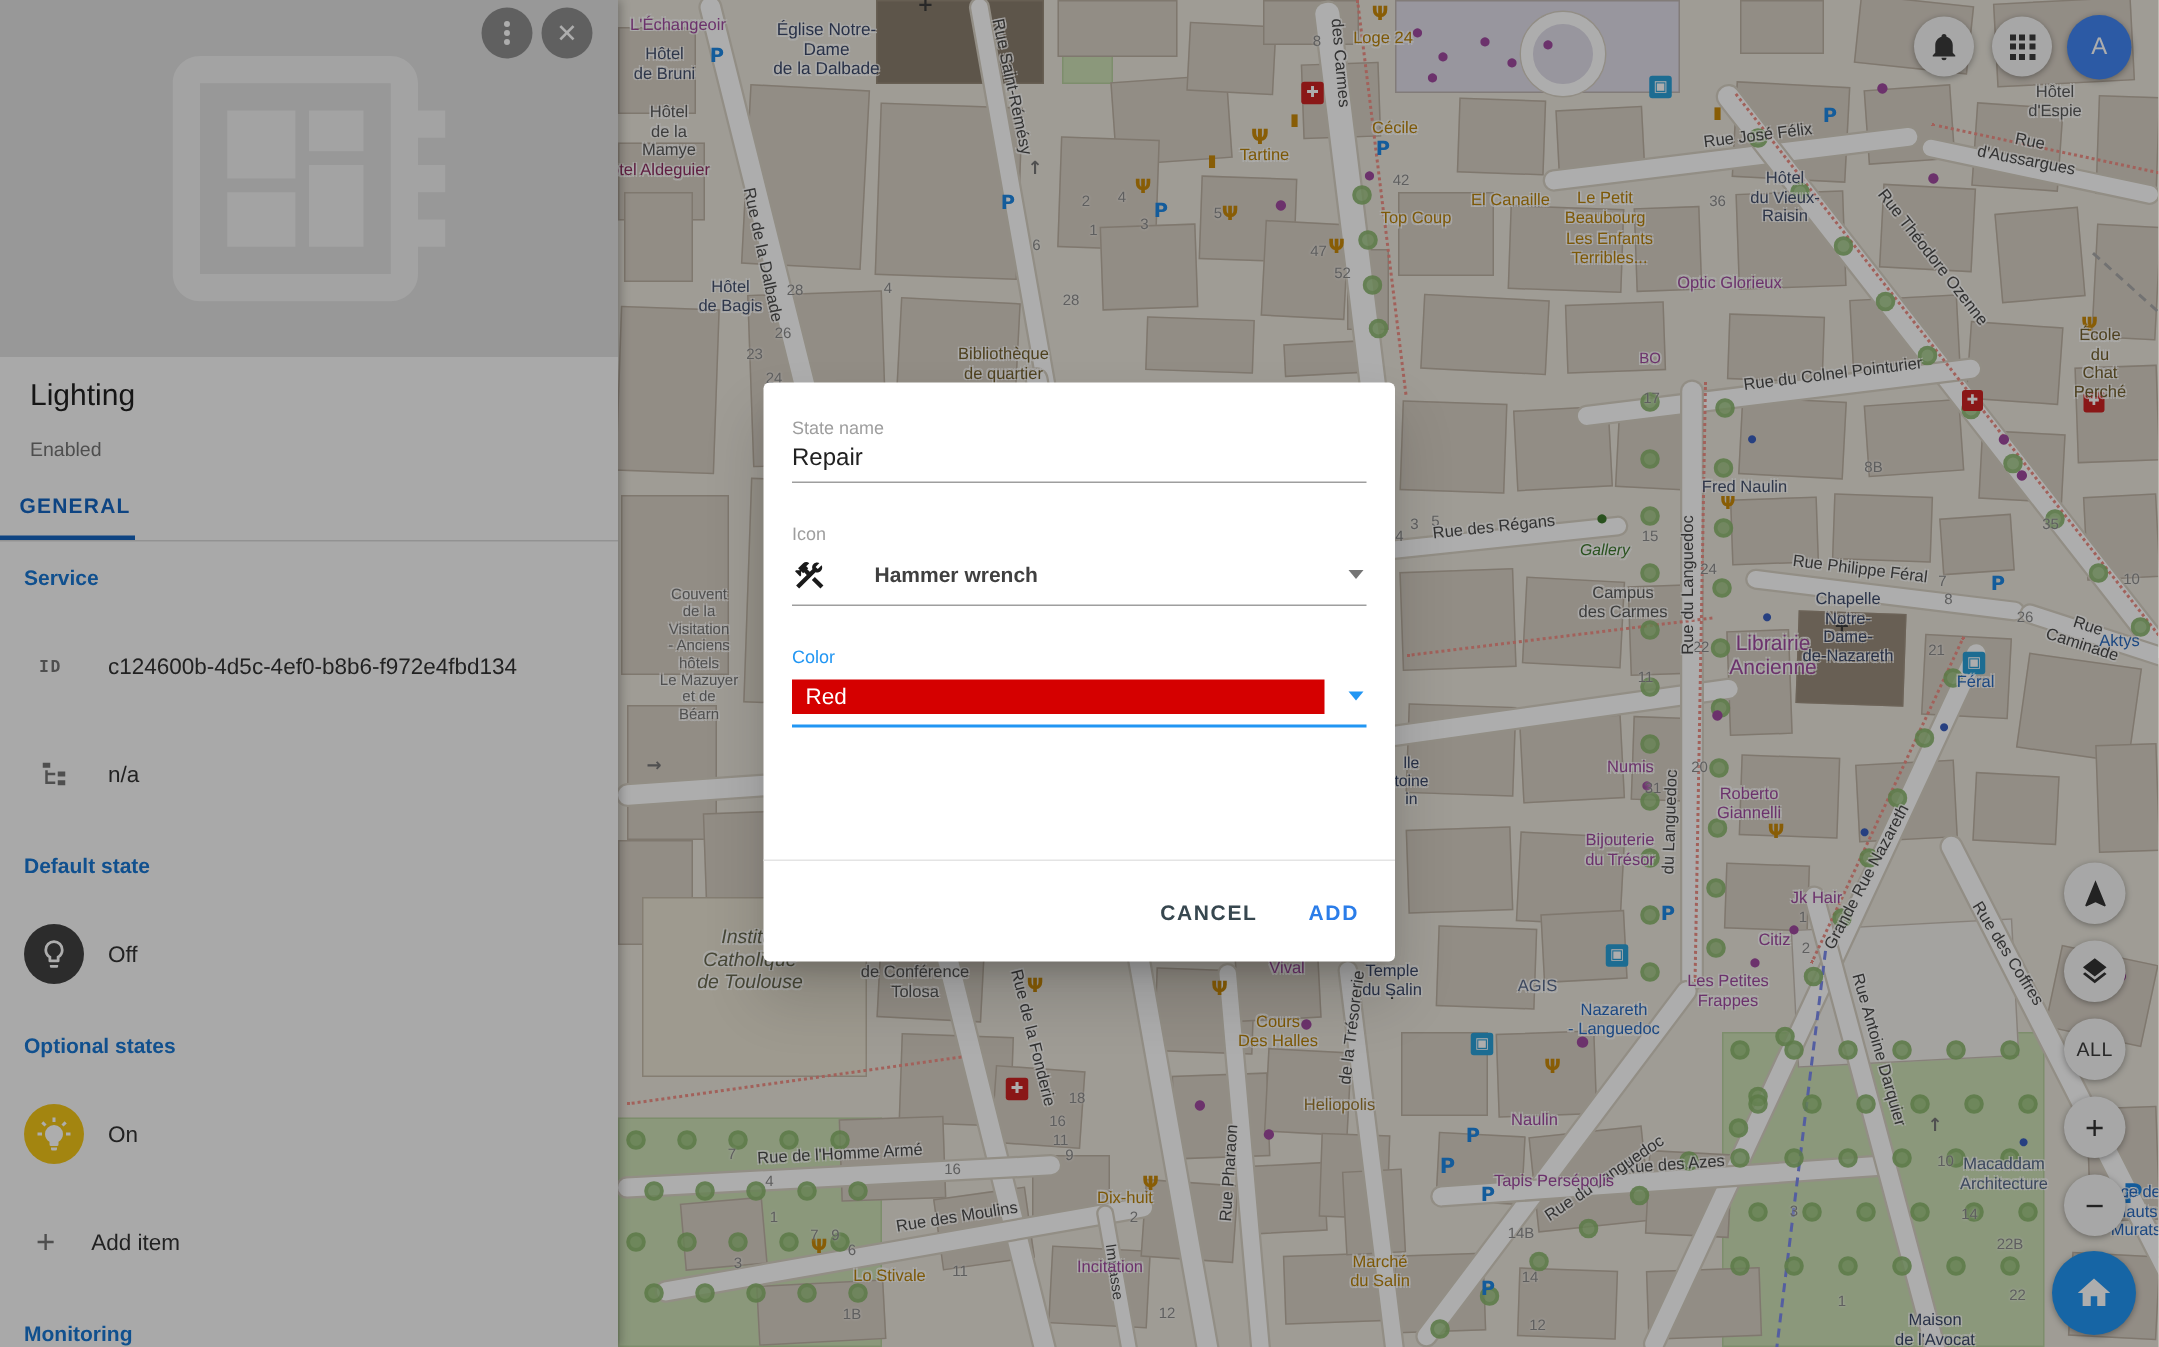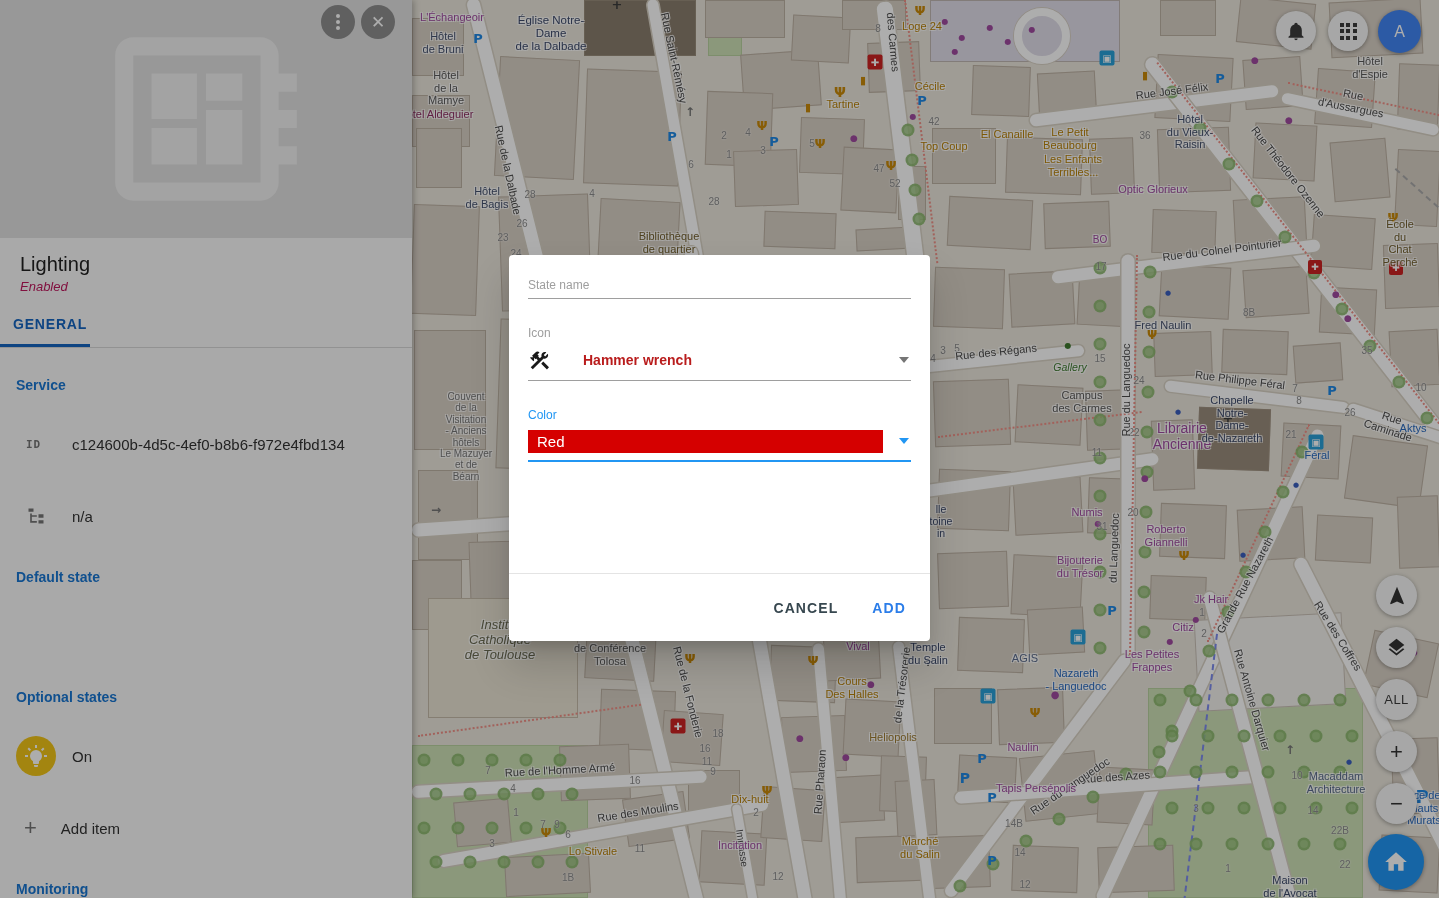--- a/index.html
+++ b/index.html
@@ -44,21 +44,21 @@
   #sidebar { position:absolute; left:0; top:0; width:412px; height:898px; background:#fafafa;
              z-index:10; box-shadow:2px 0 6px rgba(0,0,0,.25); }
   .sb-header { position:relative; height:238px; background:#e0e0e0; overflow:hidden; }
   .sb-header svg { position:absolute; left:83px; top:10px; }
   .hdr-btn { position:absolute; top:5px; width:34px; height:34px; border-radius:50%;
              background:#8e8e8e; display:flex; align-items:center; justify-content:center; cursor:pointer; }
   .kebab i { display:block; width:4px; height:4px; border-radius:50%; background:#fff; margin:1.6px auto; }
   .xglyph { color:#fff; font-size:17px; line-height:1; }
   .sb-titleblock { padding:15px 20px 10px; background:#fafafa; }
   .sb-title { font-size:20px; font-weight:500; color:#212121; }
-  .sb-sub { font-size:13px; color:#be185d; margin-top:3px;font-style:italic; }
+  .sb-sub { font-size:13px; color:#737373; margin-top:16px; }
   .sb-tabs { position:relative; height:44px; border-bottom:1px solid #d8d8d8; background:#fafafa; }
   .sb-tab { position:absolute; left:13px; top:12px; font-size:14px; font-weight:600;
             color:#1565c0; letter-spacing:.8px; cursor:pointer; }
   .sb-tab-underline { position:absolute; left:0; bottom:0; width:90px; height:3px; background:#1565c0; }
   .sb-heading { font-size:14px; font-weight:600; color:#1976d2; padding:0 16px; position:absolute; }
   .sb-row { position:absolute; left:0; width:100%; display:flex; align-items:center; }
   .sb-row .val { font-size:15px; color:#333; margin-left:0; }
   .icon-cell { width:72px; display:flex; justify-content:flex-start; padding-left:26px; align-items:center; }
   .id-glyph { font-size:11px; font-weight:700; color:#757575; letter-spacing:1px;
               font-family:"DejaVu Sans Mono", monospace; }
@@ -77,21 +77,21 @@
                border-bottom:1px solid #e4e4e4; }
   .dlg-body { padding:0 19px; flex:1; }
   .fld { position:relative; }
   .fld-label { font-size:12px; color:#9e9e9e; }
   .fld-label.focus { color:#2196f3; }
   .fld-underline { height:1px; background:#9e9e9e; margin-top:6px; }
   .fld-underline.focus { height:2px; background:#2196f3; margin-top:5px; }
   .name-input { border:none; outline:none; background:transparent; font-size:16px; color:#212121;
                 font-family:"Liberation Sans", sans-serif; width:100%; margin-top:5px; }
   .sel-row { display:flex; align-items:center; margin-top:6px; min-height:28px; cursor:pointer; }
-  .sel-text { font-size:14px; font-weight:600; color:#b91c1c; margin-left:32px;text-align:right; }
+  .sel-text { font-size:14px; font-weight:600; color:#404040; margin-left:32px;text-align:right; }
   .caret { width:0; height:0; border-left:5px solid transparent; border-right:5px solid transparent;
            border-top:6px solid #757575; margin-left:auto; margin-right:2px; }
   .caret.blue { border-top-color:#2196f3; }
   .color-bar { height:23px; display:flex; align-items:center; padding-left:9px; color:#fff;
                font-size:15px; flex:1; margin-right:16px; }
   .dlg-footer { border-top:1px solid #e4e4e4; height:68px; display:flex; align-items:center;
                 justify-content:flex-end; padding-right:24px; gap:34px; }
   .txt-btn { font-size:14px; font-weight:600; letter-spacing:1.1px; cursor:pointer;
              background:none; border:none; font-family:"Liberation Sans", sans-serif; }
   .txt-btn.cancel { color:#37474f; }
@@ -688,20 +688,28 @@
     <span class="icon-cell">
       <svg width="20" height="20" viewBox="0 0 24 24">
         <path fill="#757575" d="M3,3H9V7H3V3M15,10H21V14H15V10M15,17H21V21H15V17M13,13H7V18H13V20H7L5,20V9H7V11H13V13Z"></path>
       </svg>
     </span>
     <span class="val">n/a</span>
   </div>
 
   <div class="sb-heading" style="top:569px;">Default state</div>
 
+  <div class="sb-row" style="top:616px; height:40px;">
+    <span class="state-circle" style="background:#424242;">
+      <svg width="22" height="22" viewBox="0 0 24 24">
+        <path fill="#fff" d="M12,2A7,7 0 0,1 19,9C19,11.38 17.81,13.47 16,14.74V17A1,1 0 0,1 15,18H9A1,1 0 0,1 8,17V14.74C6.19,13.47 5,11.38 5,9A7,7 0 0,1 12,2M9,21V20H15V21A1,1 0 0,1 14,22H10A1,1 0 0,1 9,21M12,4A5,5 0 0,0 7,9C7,11.05 8.23,12.81 10,13.58V16H14V13.58C15.77,12.81 17,11.05 17,9A5,5 0 0,0 12,4Z"></path>
+      </svg>
+    </span>
+    <span class="val" style="margin-left:16px;">Off</span>
+  </div>
 
   <div class="sb-heading" style="top:689px;">Optional states</div>
 
   <div class="sb-row" style="top:736px; height:40px;">
     <span class="state-circle" style="background:#f0c419;">
       <svg width="24" height="24" viewBox="0 0 24 24">
         <path fill="#fff" d="M12,6A6,6 0 0,1 18,12C18,14.22 16.79,16.16 15,17.2V19A1,1 0 0,1 14,20H10A1,1 0 0,1 9,19V17.2C7.21,16.16 6,14.22 6,12A6,6 0 0,1 12,6M14,21V22A1,1 0 0,1 13,23H11A1,1 0 0,1 10,22V21H14M20,11H23V13H20V11M1,11H4V13H1V11M13,1V4H11V1H13M4.92,3.5L7.05,5.64L5.63,7.05L3.5,4.93L4.92,3.5M16.95,5.63L19.07,3.5L20.5,4.93L18.37,7.05L16.95,5.63Z"></path>
       </svg>
     </span>
     <span class="val" style="margin-left:16px;">On</span>
@@ -714,20 +722,21 @@
 
   <div class="sb-heading" style="top:881px;">Monitoring</div>
 </div>
 
 <div id="dim"></div>
 
 <div id="dialog">
   <div class="dlg-body">
     <div class="fld" style="margin-top:23px;">
       <div class="fld-label">State name</div>
+      <input class="name-input" type="text" value="Repair" style="">
       <div class="fld-underline"></div>
     </div>
 
     <div class="fld" style="margin-top:27px;">
       <div class="fld-label">Icon</div>
       <div class="sel-row">
         <svg width="23" height="23" viewBox="0 0 24 24">
           <path fill="#1a1a1a" d="M13.78,15.3L19.78,21.3L21.89,19.14L15.89,13.14L13.78,15.3M17.5,10.1C17.11,10.1 16.69,10.05 16.36,9.91L4.97,21.25L2.86,19.14L10.27,11.74L8.5,9.96L7.78,10.66L6.33,9.25V12.11L5.63,12.81L2.11,9.25L2.81,8.55H5.62L4.22,7.14L7.78,3.58C8.95,2.41 10.83,2.41 12,3.58L9.89,5.74L11.3,7.14L10.59,7.85L12.38,9.63L14.2,7.75C14.06,7.42 14,7 14,6.63C14,4.66 15.56,3.11 17.5,3.11C18.09,3.11 18.61,3.25 19.08,3.53L16.41,6.2L17.91,7.7L20.58,5.03C20.86,5.5 21,6.02 21,6.61C21,8.55 19.45,10.1 17.5,10.1Z"></path>
         </svg>
         <span class="sel-text">Hammer wrench</span>

